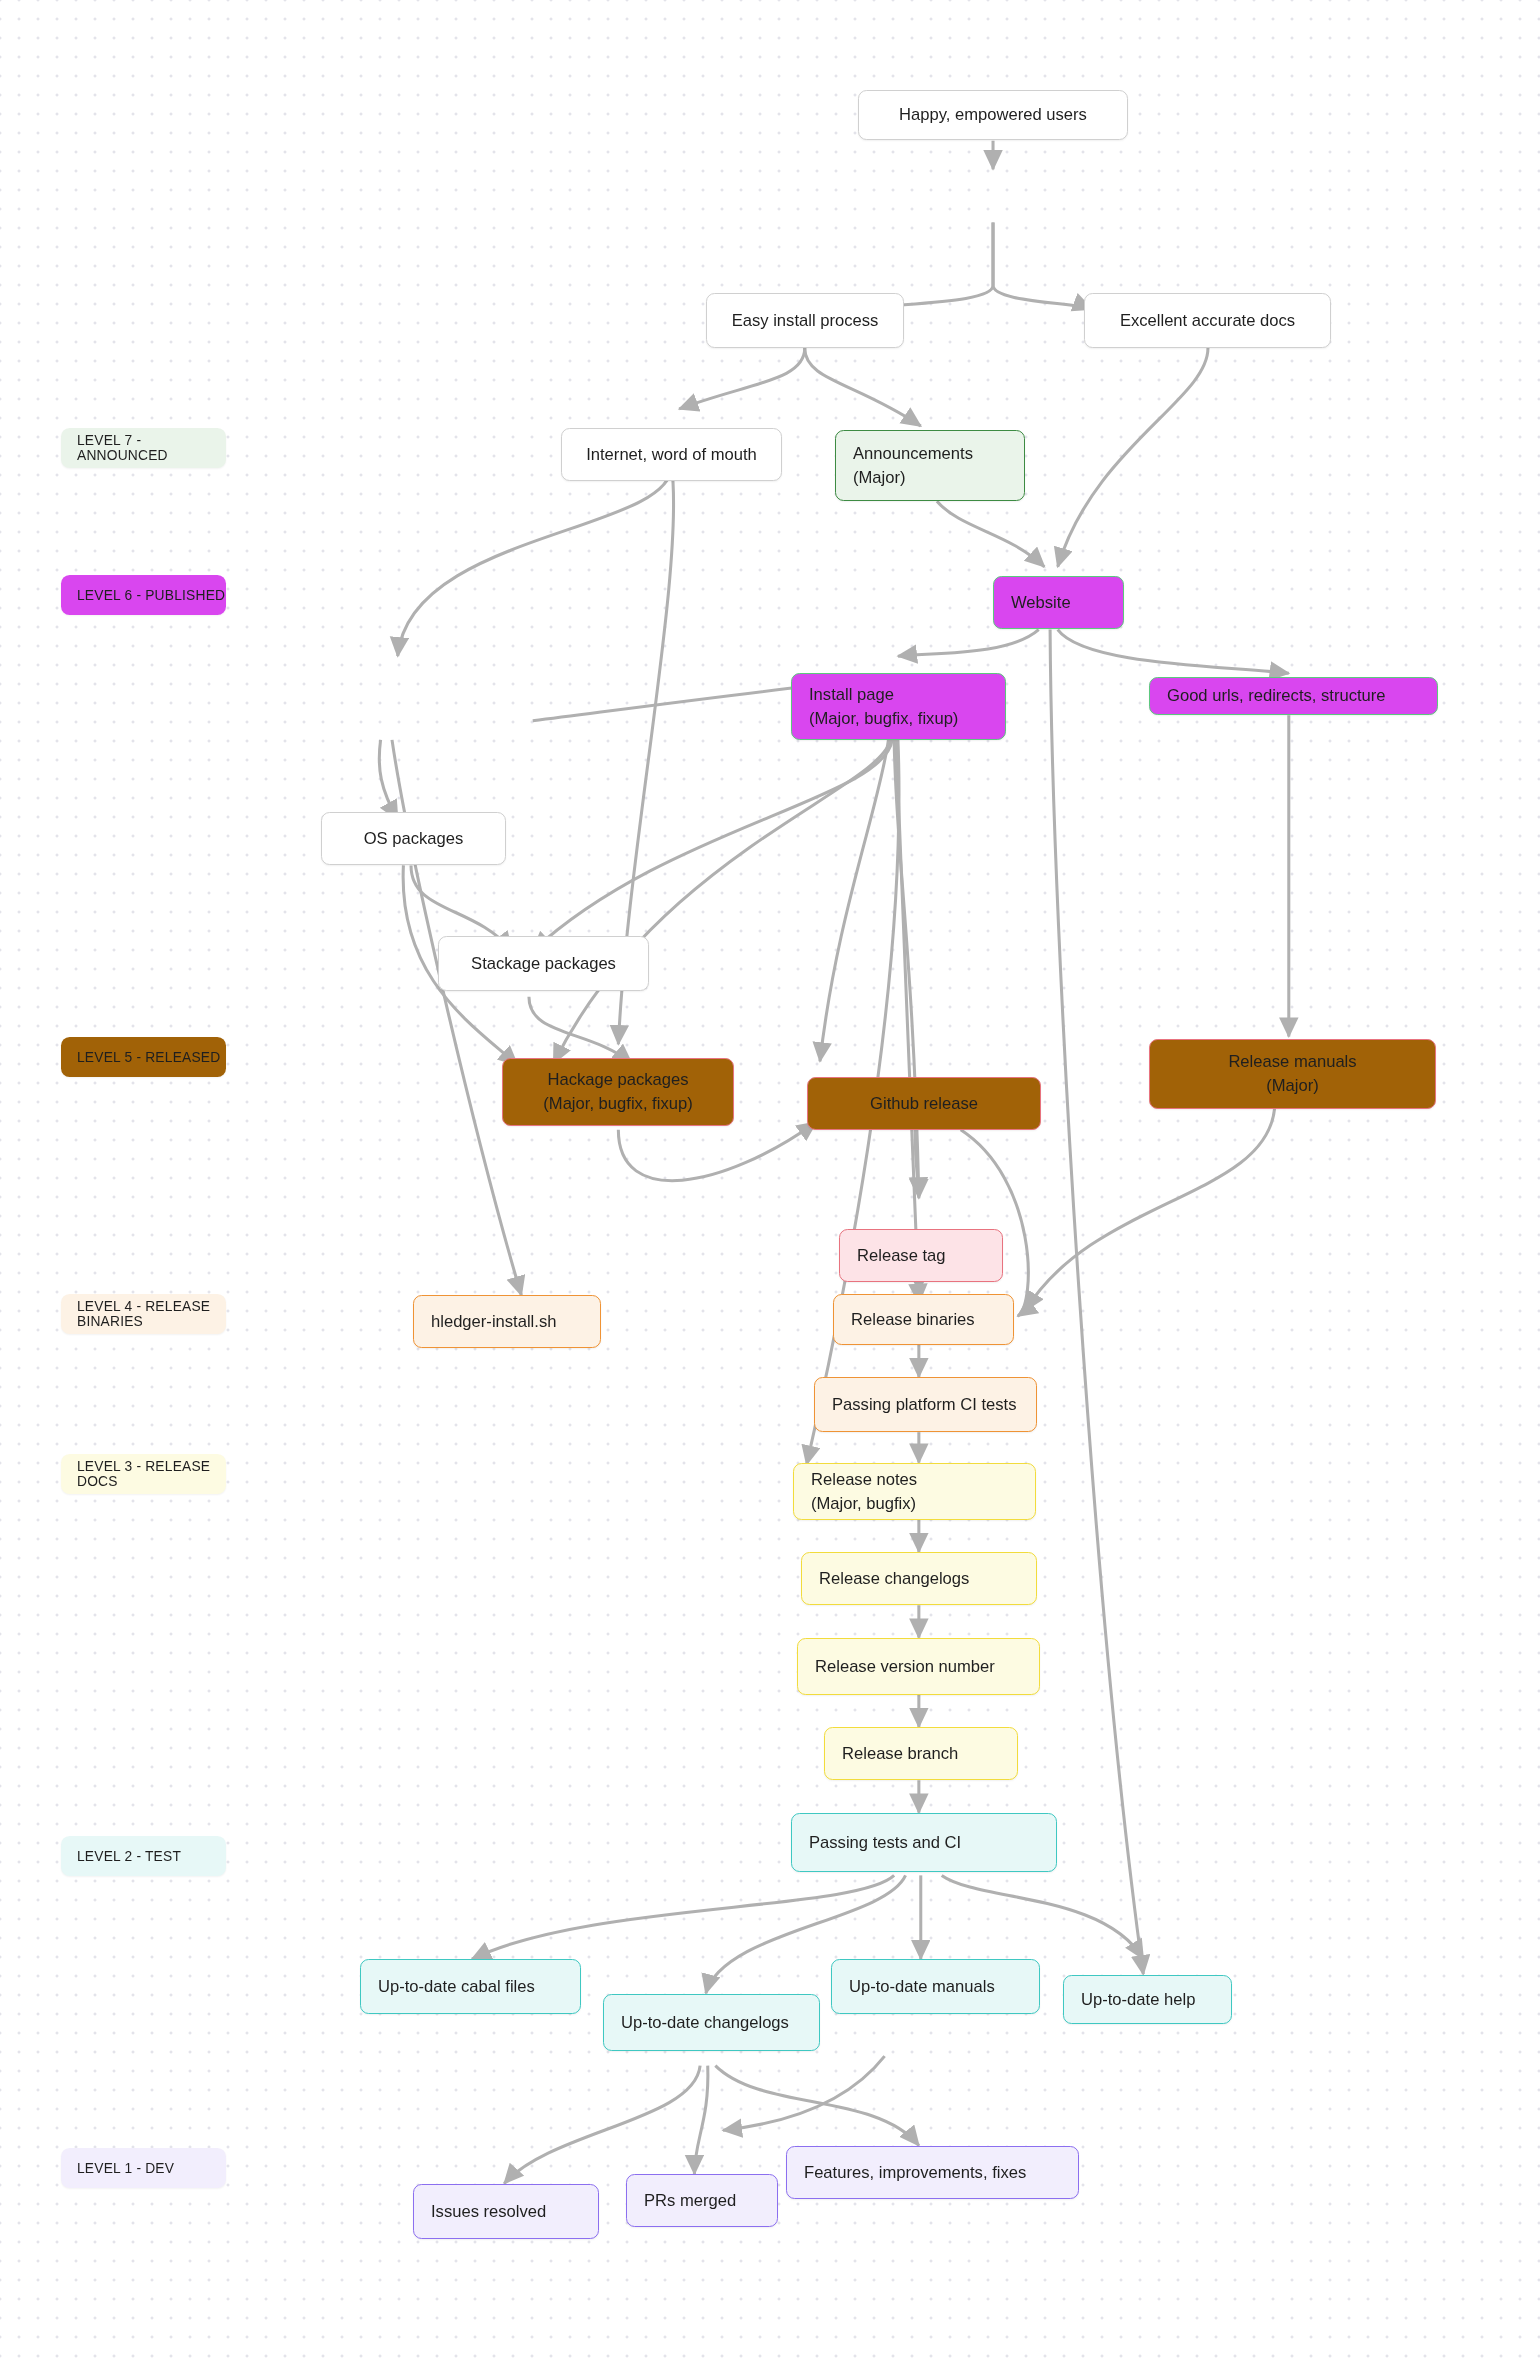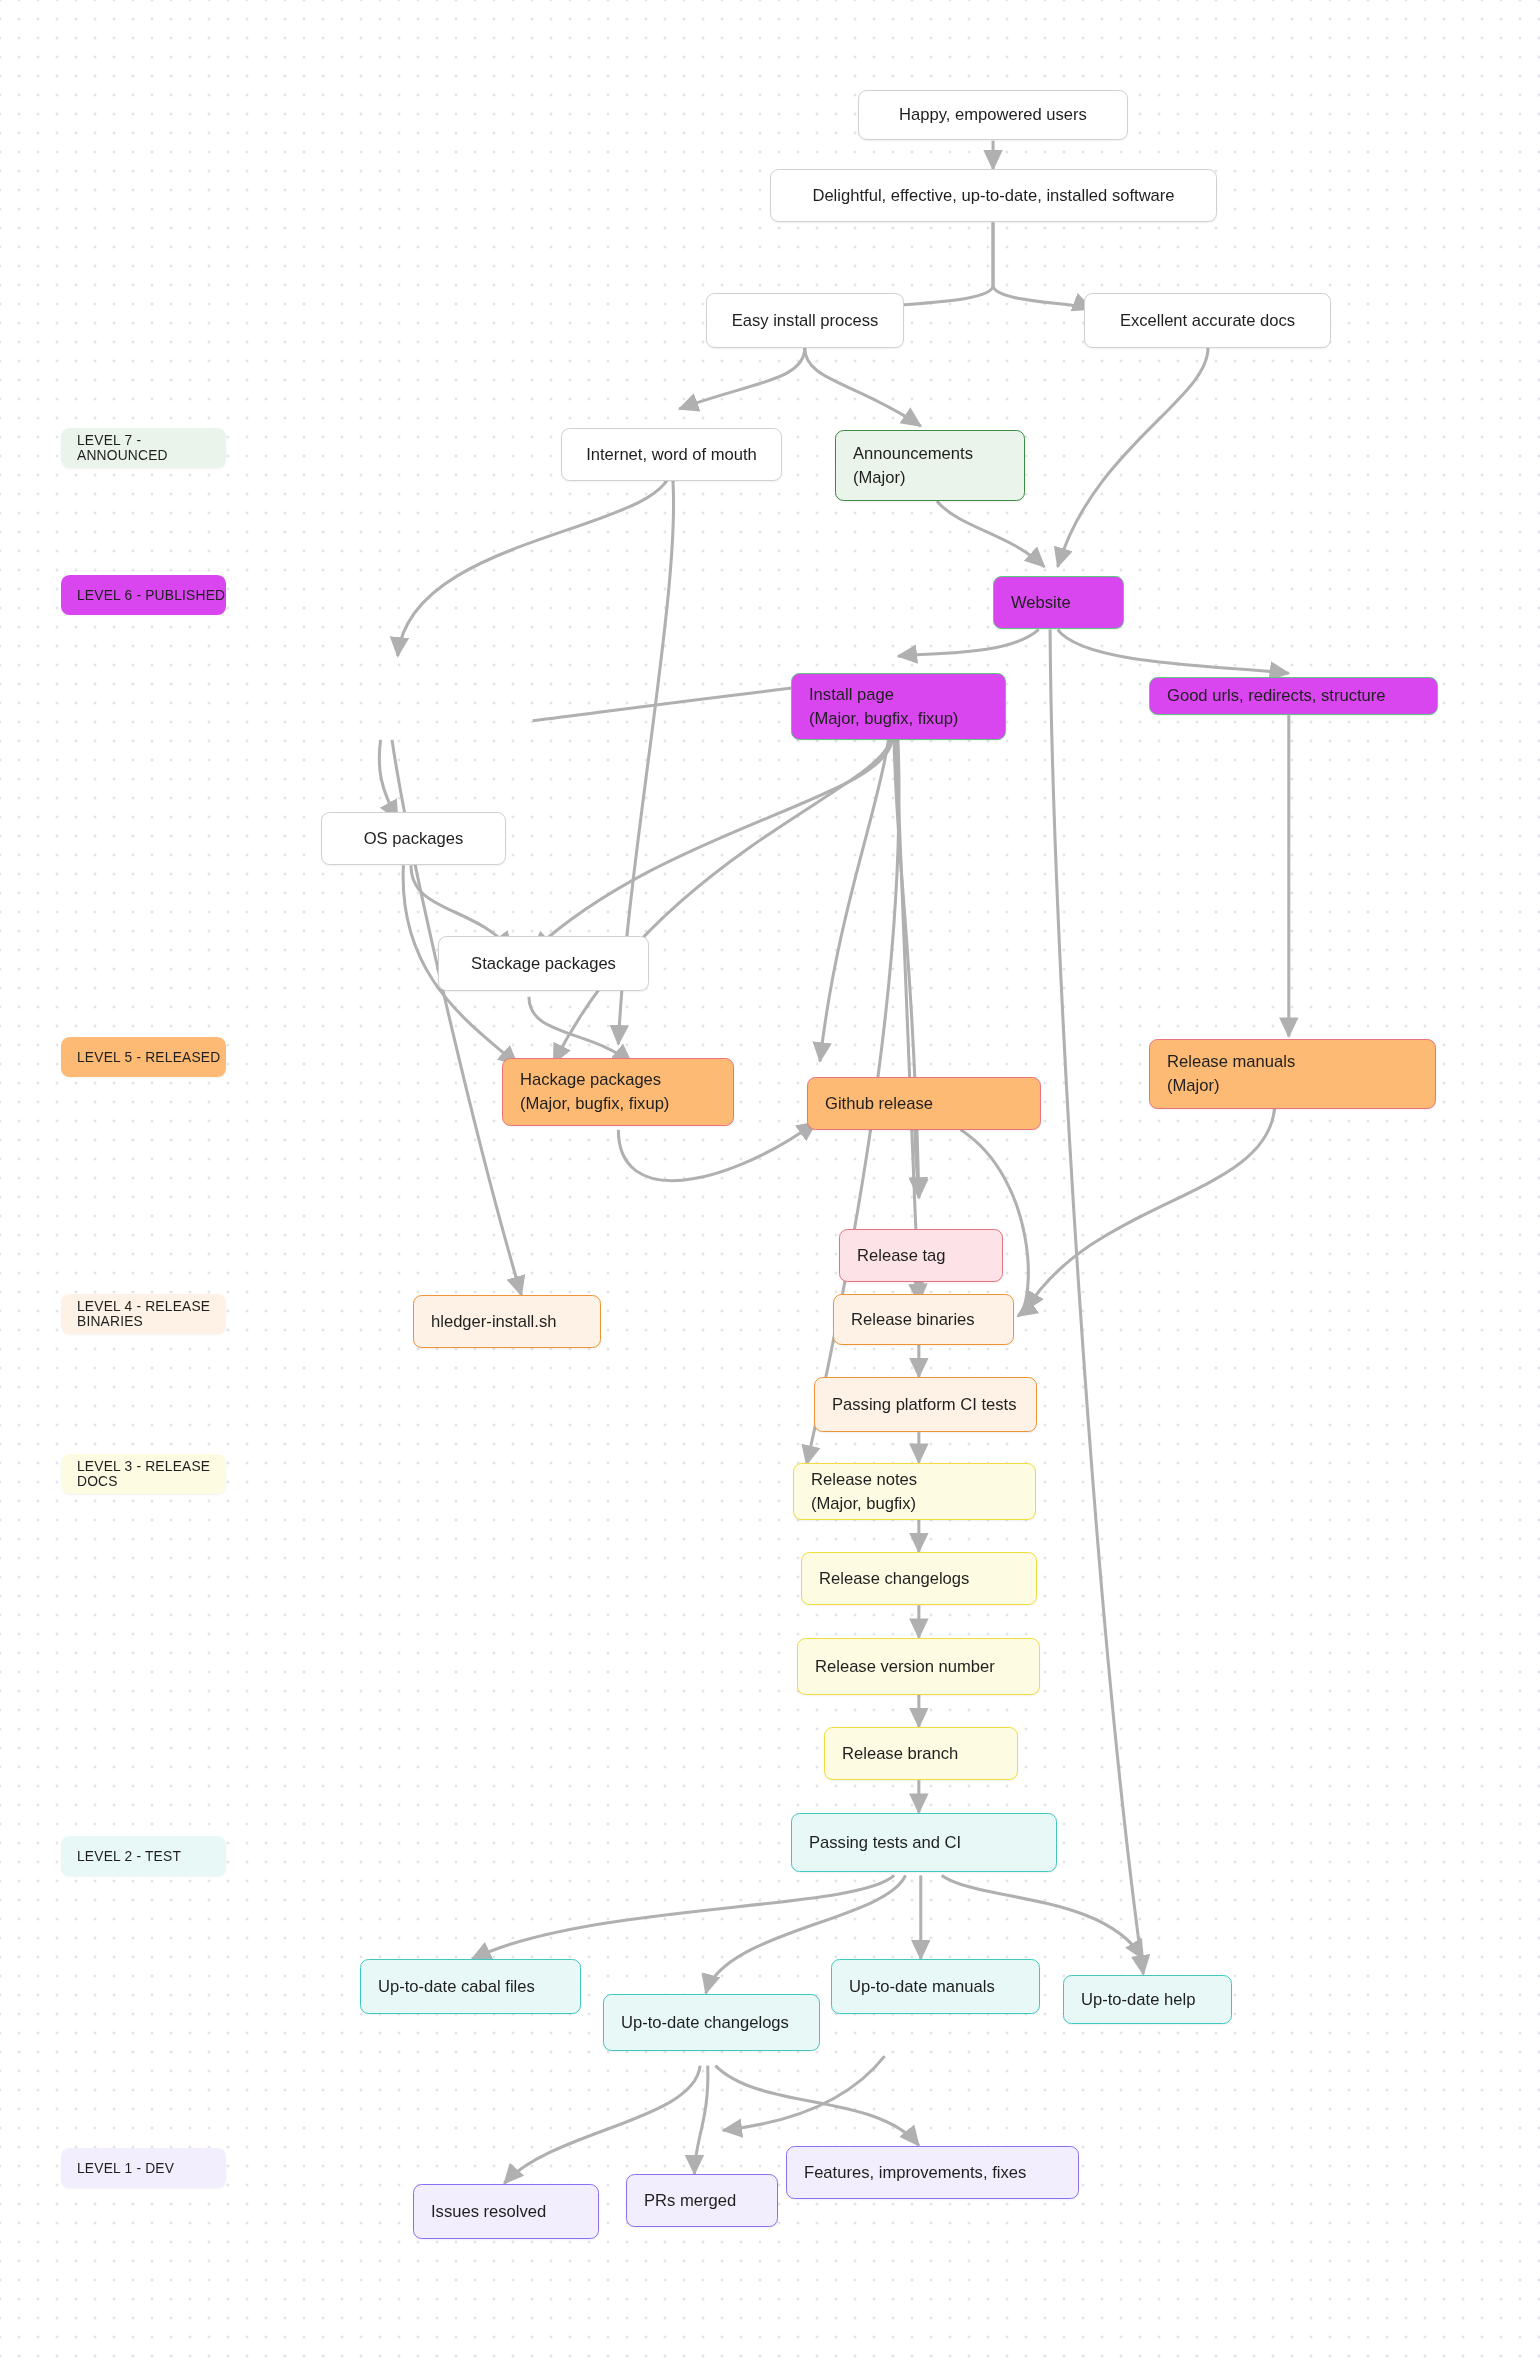--- a/index.html
+++ b/index.html
@@ -23,21 +23,21 @@
     color:#1f1f1f;
     background:#ffffff;border:1.5px solid #cfcfcf;
     box-shadow:0 1px 1.9px rgba(0,0,0,.06);
     white-space:nowrap;
   }
   .node .l2{display:block;}
   
   .v-plain  {background:#ffffff;border-color:#d0d0d0;text-align:center;}
   .v-green  {background:#d946ef;border-color:#5cc97e;}
   .v-greend {background:#eaf4ea;border-color:#3d8b43;}
-  .v-red    {background:#fdba74;border-color:#e8737f;}
+  .v-red    {background:#a16207;border-color:#e8737f;text-align:center;}
   .v-redd   {background:#fde3e7;border-color:#e8737f;margin-top:31px;}
   .v-orange {background:#fdf2e5;border-color:#ef9335;}
   .v-yellow {background:#fdfbe2;border-color:#f2dc3c;}
   .v-teal   {background:#e7f8f7;border-color:#3fc8c2;}
   .v-purple {background:#f2eefd;border-color:#8c6ff0;}
   
   .level{
     position:absolute;box-sizing:border-box;
     left:61px;width:165px;height:40px;
     border-radius:8.6px;display:flex;align-items:center;
@@ -149,23 +149,20 @@
     <span>LEVEL 2 - TEST</span>
   </div>
   <div class="level v-purple" style="top:2148px">
     <span>LEVEL 1 - DEV</span>
   </div>
 
   <div class="node v-plain" style="left:858px;top:90px;width:270px;height:50px">
     <span>Happy, empowered users</span>
   </div>
 
-  <div class="node v-plain" style="left:770px;top:169px;width:447px;height:53px">
-    <span>Delightful, effective, up-to-date, installed software</span>
-  </div>
 
   <div class="node v-plain" style="left:706px;top:293px;width:198px;height:55px">
     <span>Easy install process</span>
   </div>
 
   <div class="node v-plain" style="left:1084px;top:293px;width:247px;height:55px">
     <span>Excellent accurate docs</span>
   </div>
 
   <div class="node v-plain" style="left:561px;top:428px;width:221px;height:53px">

